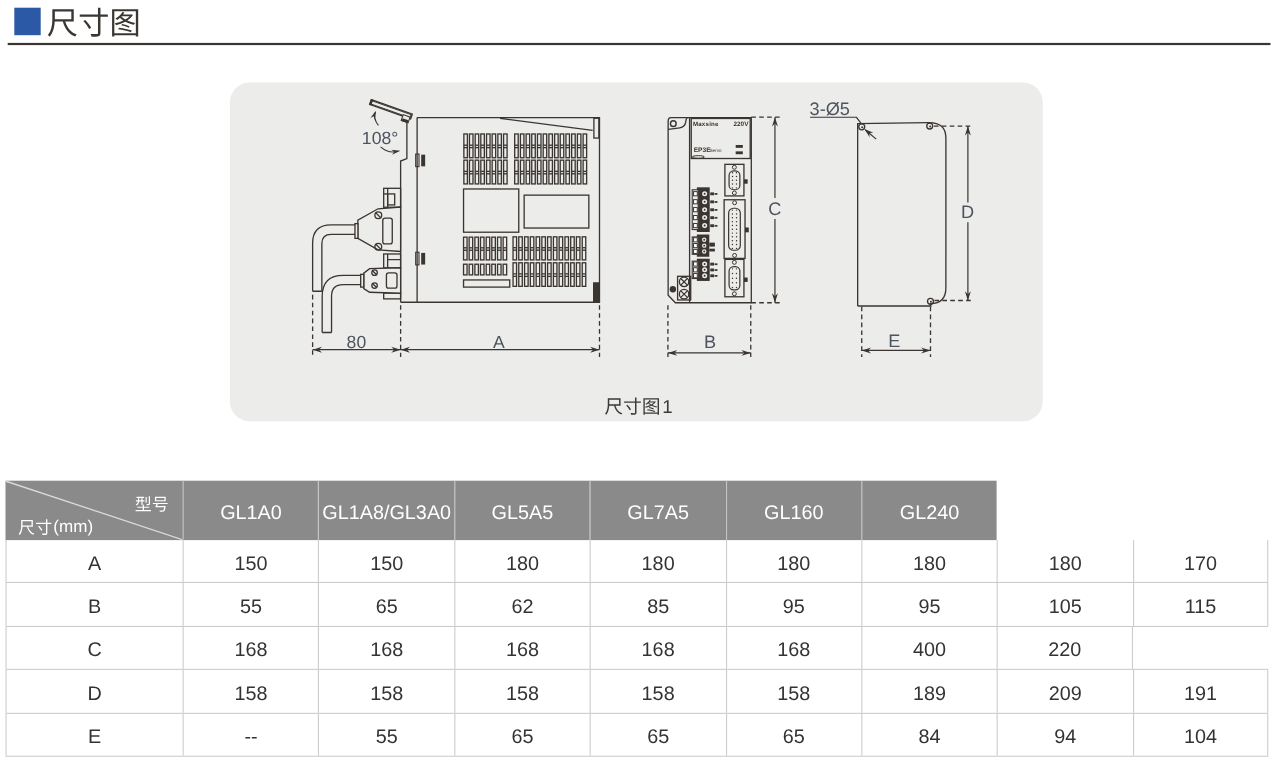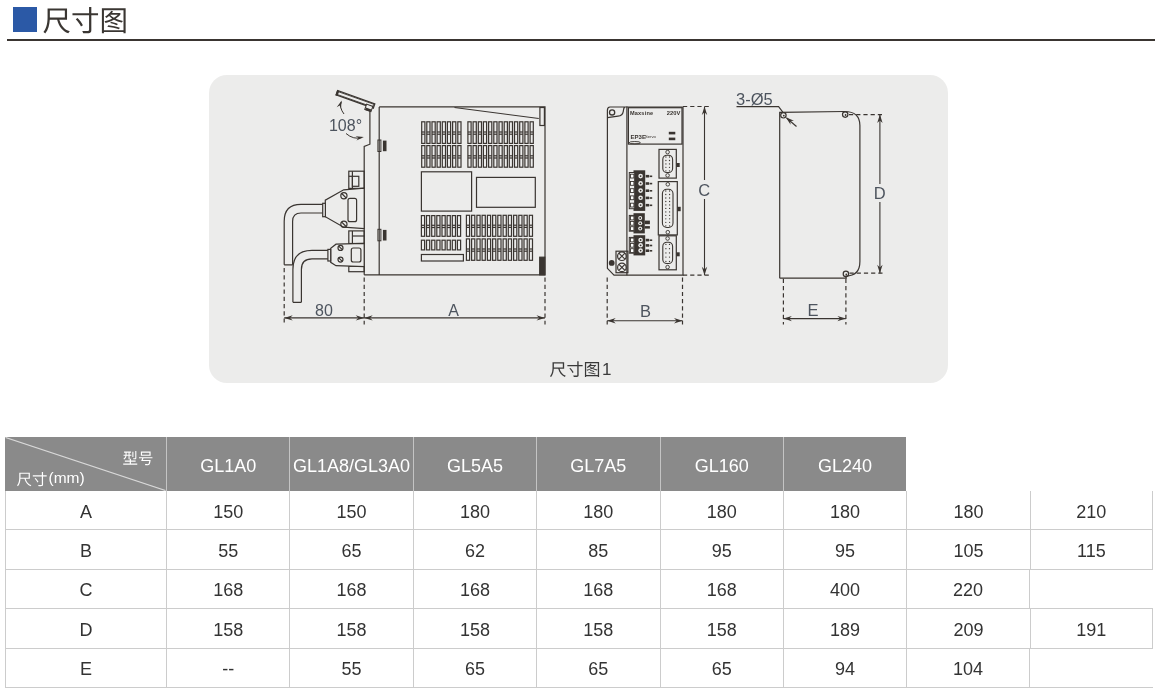--- a/index.html
+++ b/index.html
@@ -554,21 +554,21 @@
     </div>
     <div class="brow">
       <div class="bc c0">A</div>
       <div class="bc">150</div>
       <div class="bc">150</div>
       <div class="bc">180</div>
       <div class="bc">180</div>
       <div class="bc">180</div>
       <div class="bc">180</div>
       <div class="bc">180</div>
-      <div class="bc">210</div>
+      <div class="bc">170</div>
     </div>
     <div class="brow">
       <div class="bc c0">B</div>
       <div class="bc">55</div>
       <div class="bc">65</div>
       <div class="bc">62</div>
       <div class="bc">85</div>
       <div class="bc">95</div>
       <div class="bc">95</div>
       <div class="bc">105</div>
@@ -595,15 +595,16 @@
       <div class="bc">209</div>
       <div class="bc">191</div>
     </div>
     <div class="brow">
       <div class="bc c0">E</div>
       <div class="bc">--</div>
       <div class="bc">55</div>
       <div class="bc">65</div>
       <div class="bc">65</div>
       <div class="bc">65</div>
+      <div class="bc">84</div>
       <div class="bc">94</div>
       <div class="bc">104</div>
     </div>
   </div>
 </body></html>

